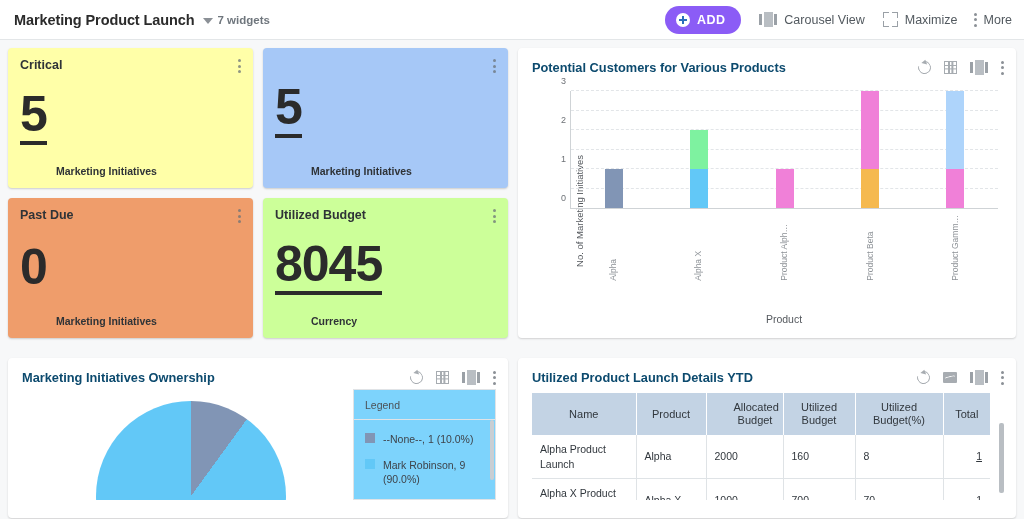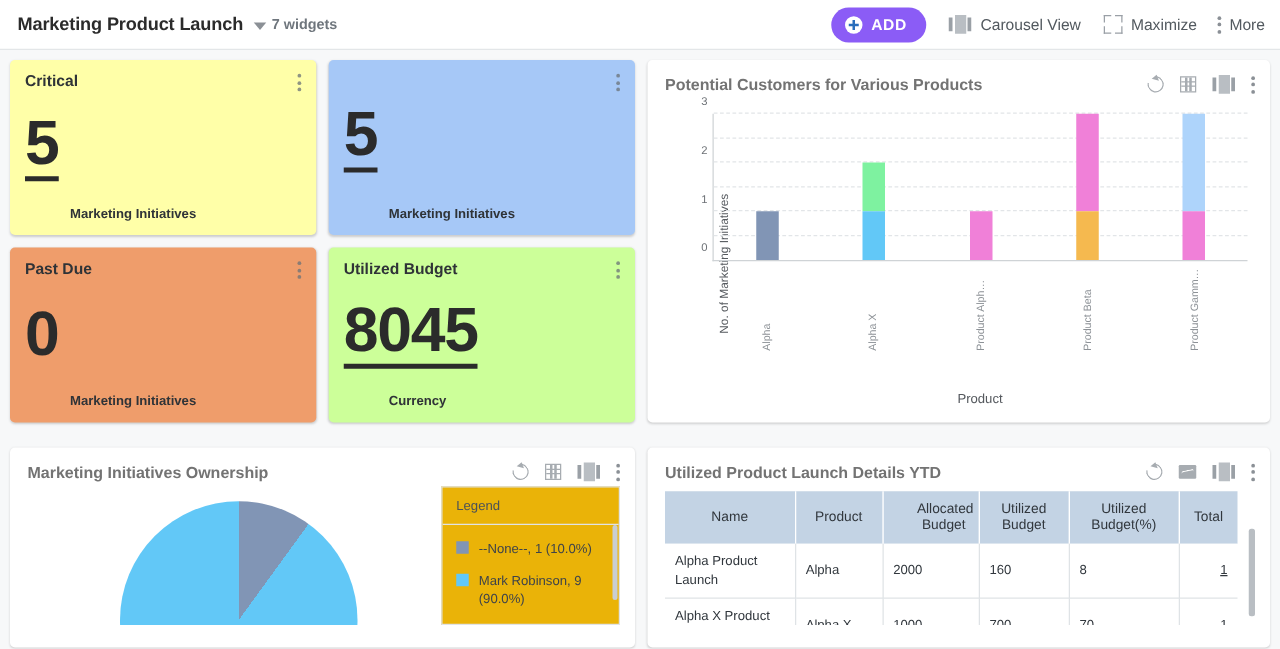--- a/index.html
+++ b/index.html
@@ -91,21 +91,21 @@
   .kpi-value-wrap { flex: 1; display: flex; align-items: center; margin-top: -4px; }
   .kpi-value {
     font-size: 50px; font-weight: bold; color: #2b2b2b;
     line-height: 1; letter-spacing: -1px;
   }
   .kpi-value.linked { border-bottom: 4px solid #2b2b2b; padding-bottom: 2px; }
   .kpi-sub { font-size: 10.5px; color: #2f3337; padding-bottom: 11px; font-weight: bold; margin-left: 36px; }
   
   .widget { background: #fff; border-radius: 4px; box-shadow: 0 1px 2px rgba(0,0,0,.16); position: relative; }
   .w-head { display: flex; align-items: center; padding: 12px 12px 0 14px; }
-  .w-title { font-size: 12.8px; font-weight: bold; color: #737373; }
+  .w-title { font-size: 12.8px; font-weight: bold; color: #0c4a6e; }
   .w-icons { margin-left: auto; display: flex; align-items: center; gap: 13px; }
   .ico-refresh {
     width: 13px; height: 13px; border: 1.7px solid #a7acb1; border-radius: 50%;
     border-top-color: transparent; position: relative; transform: rotate(-35deg);
   }
   .ico-refresh:after {
     content: ""; position: absolute; right: -1px; top: -1px;
     border-left: 3.5px solid transparent; border-right: 3.5px solid transparent;
     border-bottom: 4.5px solid #a7acb1; transform: rotate(50deg);
   }
@@ -159,21 +159,21 @@
     text-align: center; font-size: 10.5px; color: #55595e;
   }
   
   .pie-body { position: relative; height: 115px; overflow: hidden; }
   .pie {
     position: absolute; left: 88px; top: 16px;
     width: 190px; height: 190px; border-radius: 50%;
   }
   .legend-box {
     position: absolute; right: 12px; top: 4px; width: 143px; height: 111px;
-    border: 1px solid #e0e3e6; background: #eab308; overflow: hidden;
+    border: 1px solid #e0e3e6; background: #7dd3fc; overflow: hidden;
   }
   .legend-head {
     font-size: 10.5px; color: #4c5257; padding: 9px 11px 8px 11px;
     border-bottom: 1px solid #e0e3e6;
   }
   .legend-items { padding: 12px 11px 0 11px; }
   .legend-item {
     display: flex; align-items: flex-start; gap: 8px;
     font-size: 10.5px; color: #3e434a; margin-bottom: 12px; line-height: 1.35;
   }

